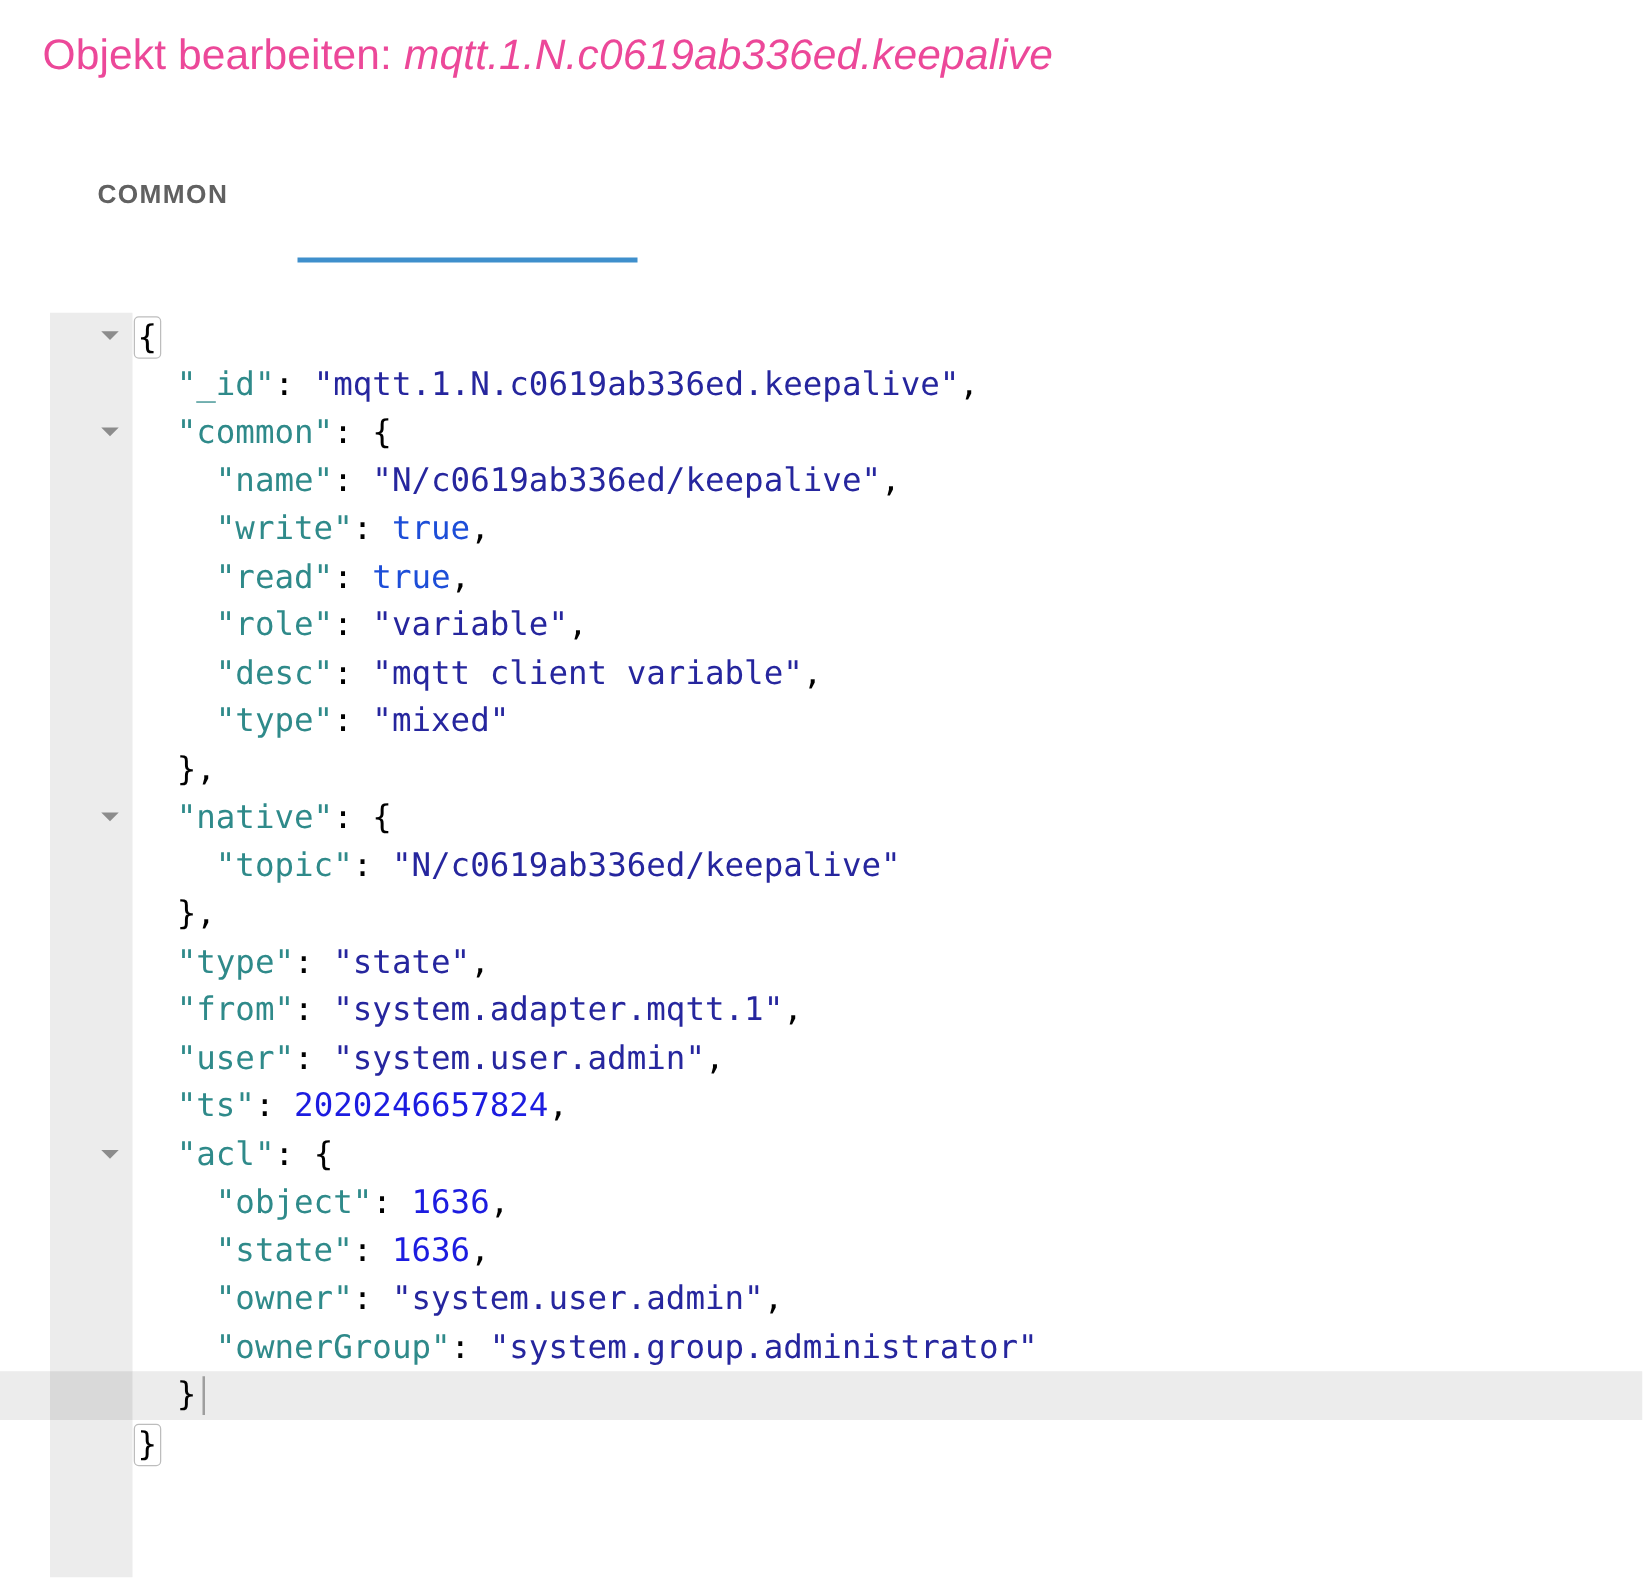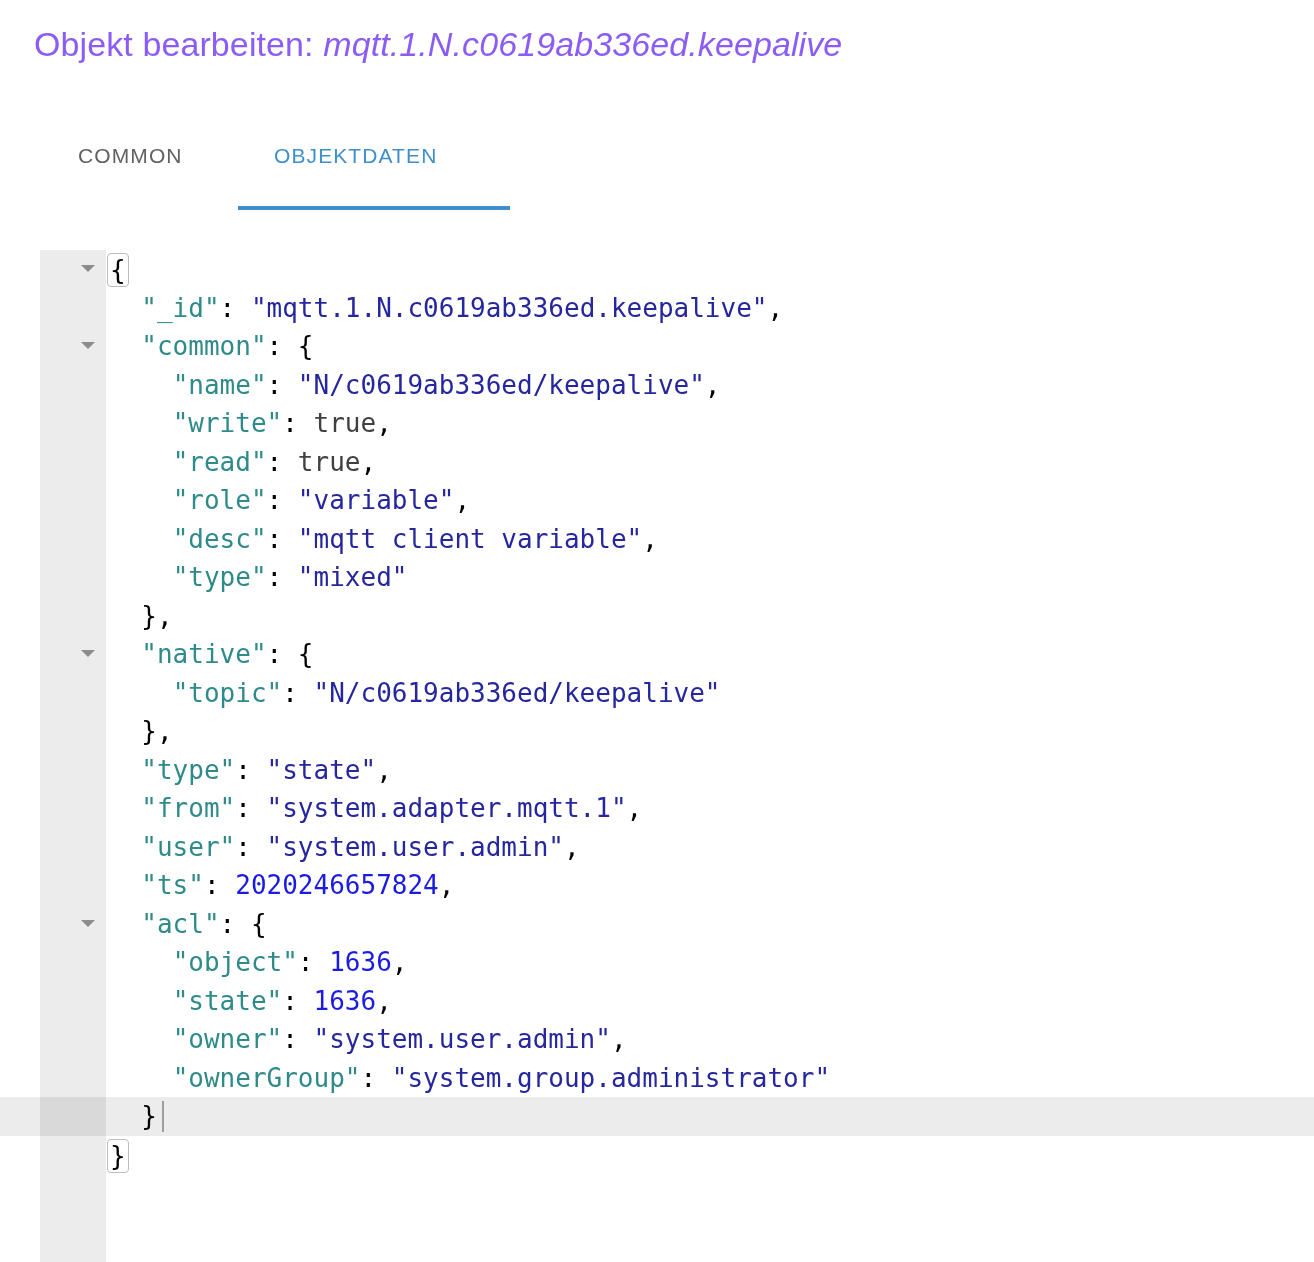--- a/index.html
+++ b/index.html
@@ -15,21 +15,21 @@
     -webkit-font-smoothing: antialiased;
   }
 
   
   .page-title {
     position: absolute;
     left: 34px;
     top: 22px;
     font-size: 34px;
     line-height: 44px;
-    color: #8b5cf6;
+    color: #ec4899;
     white-space: nowrap;
     letter-spacing: 0.1px;
   }
   .page-title .title-id {
     font-style: italic;
   }
 
   
   .tab-bar {
     position: absolute;
@@ -41,21 +41,21 @@
   .tab {
     position: absolute;
     top: 0;
     height: 80px;
     display: flex;
     align-items: flex-start;
     padding-top: 16px;
     box-sizing: border-box;
     font-size: 21px;
     letter-spacing: 1.1px;
-    font-weight: 400;
+    font-weight: 700;
     background: none;
     border: none;
     cursor: pointer;
     font-family: "Liberation Sans", sans-serif;
   }
   .tab-common {
     left: 72px;
     color: #616161;
   }
   .tab-objektdaten {
@@ -134,21 +134,21 @@
     height: 0;
     border-left: 7px solid transparent;
     border-right: 7px solid transparent;
     border-top: 7px solid #8c8c8c;
     cursor: pointer;
   }
 
   
   .k  { color: #2f8a8a; }   
   .s  { color: #26269e; }   
-  .b  { color: #404040; }   
+  .b  { color: #1d4ed8; }   
   .n  { color: #1c1ce0; }   
   .p  { color: #000000; }   
 
   
   .bracket-box {
     display: inline-block;
     border: 1px solid #bdbdbd;
     border-radius: 4px;
     padding: 0 2px;
     margin: 0 -3px;
@@ -166,21 +166,20 @@
     background: #9e9e9e;
   }
 </style>
 </head>
 <body>
 
 <div class="page-title"><span>Objekt bearbeiten: </span><span class="title-id">mqtt.1.N.c0619ab336ed.keepalive</span></div>
 
 <div class="tab-bar">
   <button class="tab tab-common">COMMON</button>
-  <button class="tab tab-objektdaten">OBJEKTDATEN</button>
   <div class="tab-underline"></div>
 </div>
 
 <div class="editor">
   <div class="gutter"></div>
   <div class="code-area" id="code-area">
       <div class="code-line" style="top: 0px;"><div class="fold-arrow"></div><span class="txt"><span class="p bracket-box">{</span></span></div>
       <div class="code-line" style="top: 38.5px;"><span class="txt">  <span class="k">"_id"</span><span class="p">: </span><span class="s">"mqtt.1.N.c0619ab336ed.keepalive"</span><span class="p">,</span></span></div>
       <div class="code-line" style="top: 77px;"><div class="fold-arrow"></div><span class="txt">  <span class="k">"common"</span><span class="p">: {</span></span></div>
       <div class="code-line" style="top: 115.5px;"><span class="txt">    <span class="k">"name"</span><span class="p">: </span><span class="s">"N/c0619ab336ed/keepalive"</span><span class="p">,</span></span></div>

